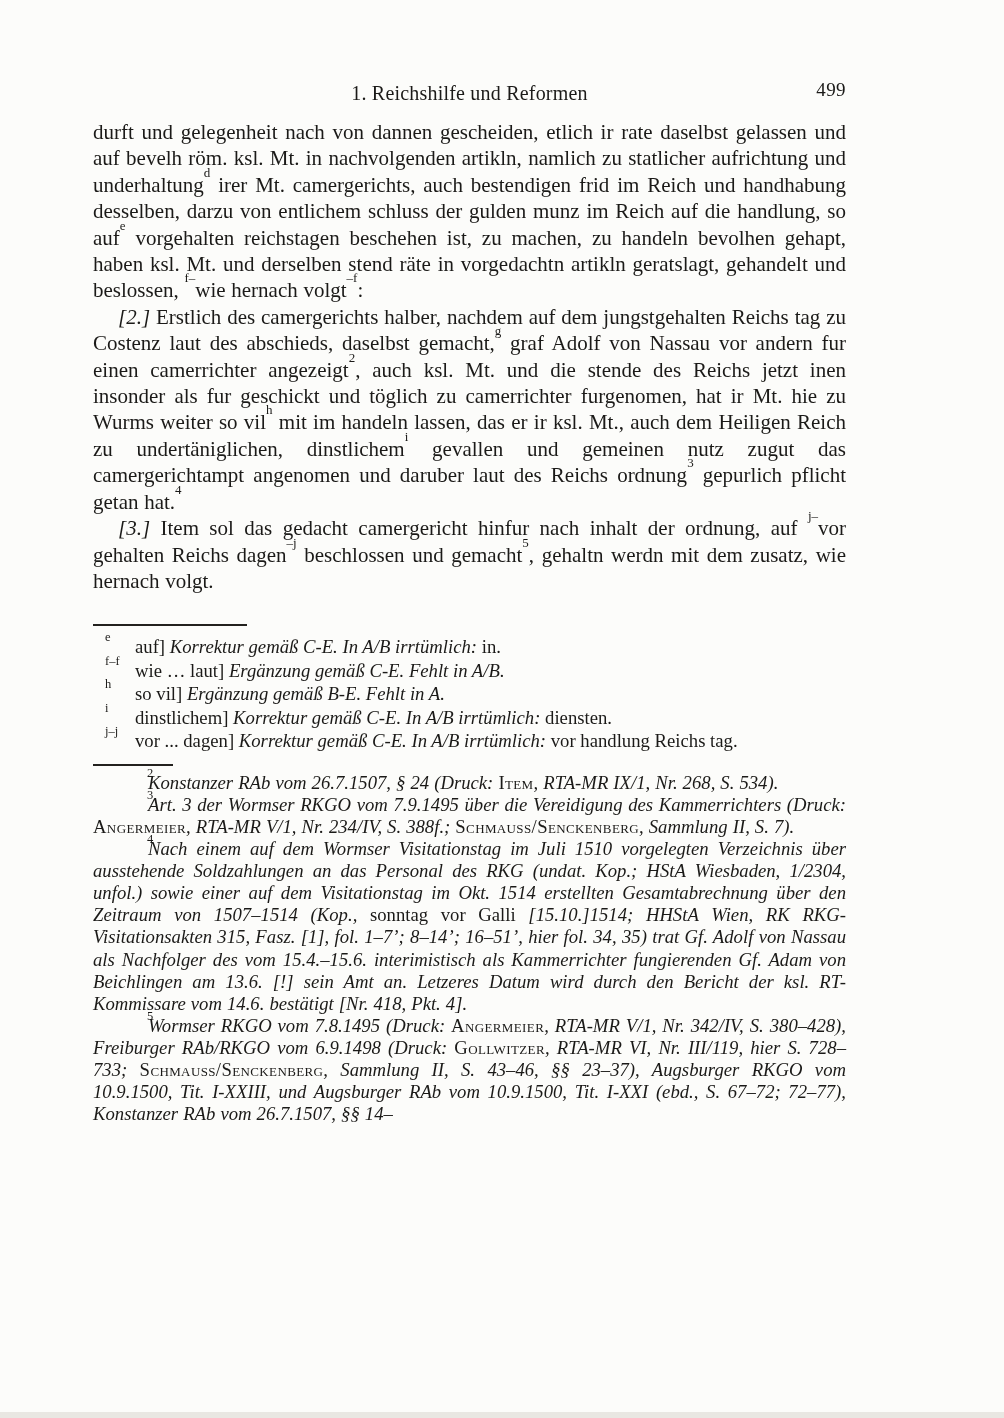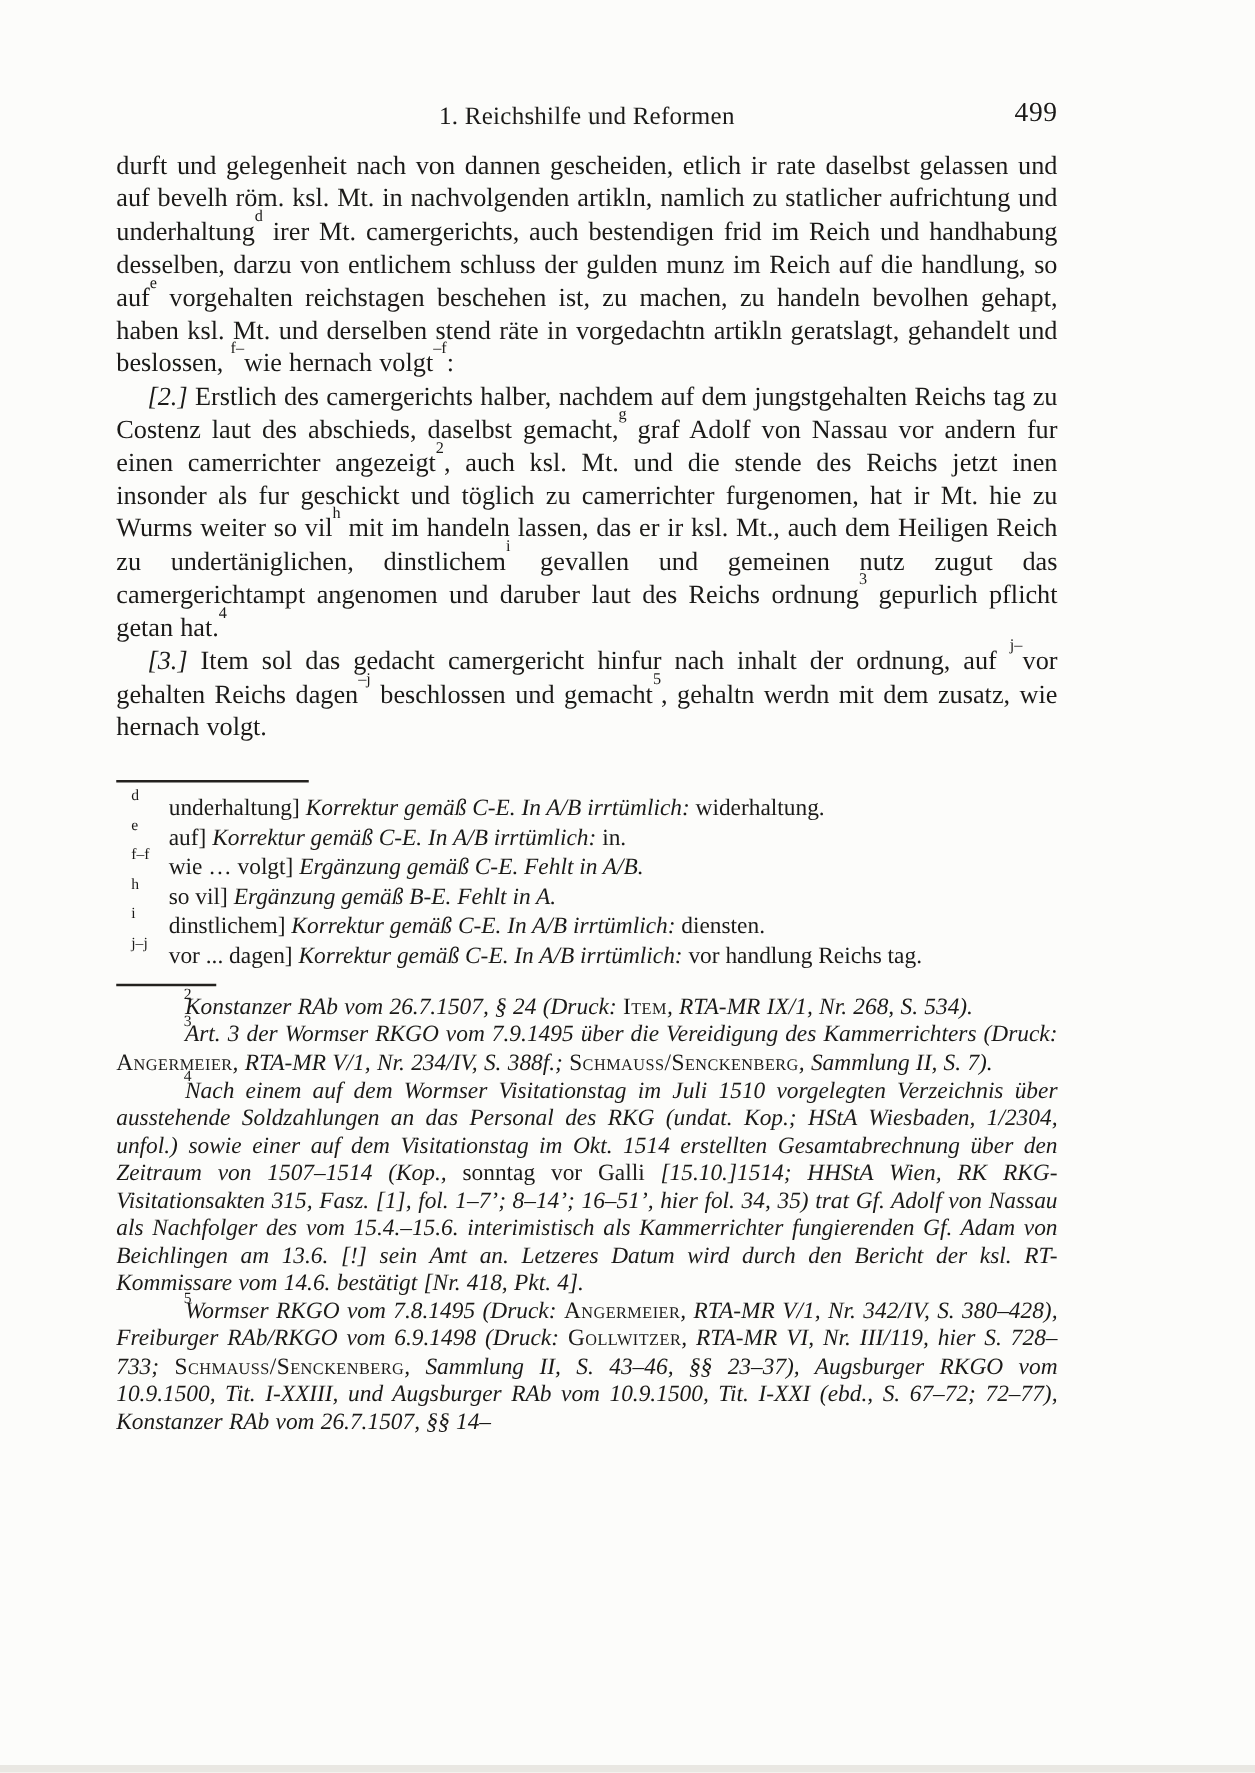--- a/index.html
+++ b/index.html
@@ -10,21 +10,21 @@
     color:#1b1a18;
     font-family:"Liberation Serif","DejaVu Serif",serif;
     overflow:hidden;
     box-sizing:border-box;
   }
   .content{position:absolute;left:93px;top:82px;width:753px;}
 
   
   .running-head{position:relative;height:24px;font-size:20px;line-height:22px;}
   .head-title{display:block;text-align:center;letter-spacing:.01em;}
-  .page-num{position:absolute;right:0;top:-3px;font-size:22px;letter-spacing:.02em;}
+  .page-num{position:absolute;right:0;top:-3px;font-size:19px;letter-spacing:.02em;}
 
   
   .body-text{margin-top:13px;}
   .body-par{
     margin:0;
     font-size:21px;
     line-height:26.4px;
     text-align:justify;
     word-spacing:.02em;
   }
@@ -76,23 +76,22 @@
 
     <div class="body-text">
       <p class="body-par"><span>durft und gelegenheit nach von dannen gescheiden, etlich ir rate daselbst gelassen und auf bevelh röm. ksl. Mt. in nachvolgenden artikln, namlich zu statlicher aufrichtung und underhaltung</span><sup class="seg">d</sup><span> irer Mt. camergerichts, auch bestendigen frid im Reich und handhabung desselben, darzu von entlichem schluss der gulden munz im Reich auf die handlung, so auf</span><sup class="seg">e</sup><span> vorgehalten reichstagen beschehen ist, zu machen, zu handeln bevolhen gehapt, haben ksl. Mt. und derselben stend räte in vorgedachtn artikln geratslagt, gehandelt und beslossen, </span><sup class="seg">f–</sup><span>wie hernach volgt</span><sup class="seg">–f</sup><span>:</span></p>
       <p class="body-par indent"><span class="it">[2.]</span><span> Erstlich des camergerichts halber, nachdem auf dem jungstgehalten Reichs tag zu Costenz laut des abschieds, daselbst gemacht,</span><sup class="seg">g</sup><span> graf Adolf von Nassau vor andern fur einen camerrichter angezeigt</span><sup class="seg">2</sup><span>, auch ksl. Mt. und die stende des Reichs jetzt inen insonder als fur geschickt und töglich zu camerrichter furgenomen, hat ir Mt. hie zu Wurms weiter so vil</span><sup class="seg">h</sup><span> mit im handeln lassen, das er ir ksl. Mt., auch dem Heiligen Reich zu undertäniglichen, dinstlichem</span><sup class="seg">i</sup><span> gevallen und gemeinen nutz zugut das camergerichtampt angenomen und daruber laut des Reichs ordnung</span><sup class="seg">3</sup><span> gepurlich pflicht getan hat.</span><sup class="seg">4</sup></p>
       <p class="body-par indent"><span class="it">[3.]</span><span> Item sol das gedacht camergericht hinfur nach inhalt der ordnung, auf </span><sup class="seg">j–</sup><span>vor gehalten Reichs dagen</span><sup class="seg">–j</sup><span> beschlossen und gemacht</span><sup class="seg">5</sup><span>, gehaltn werdn mit dem zusatz, wie hernach volgt.</span></p>
     </div>
 
     <hr class="rule rule-apparatus">
 
     <div class="apparatus">
-      <div class="app-entry"><sup class="app-label">d</sup><span><span>underhaltung] </span><span class="it">Korrektur gemäß C-E. In A/B irrtümlich:</span><span> widerhaltung.</span></span></div>
       <div class="app-entry"><sup class="app-label">e</sup><span><span>auf] </span><span class="it">Korrektur gemäß C-E. In A/B irrtümlich:</span><span> in.</span></span></div>
-      <div class="app-entry"><sup class="app-label">f–f</sup><span><span>wie … volgt] </span><span class="it">Ergänzung gemäß C-E. Fehlt in A/B.</span></span></div>
+      <div class="app-entry"><sup class="app-label">f–f</sup><span><span>wie … laut] </span><span class="it">Ergänzung gemäß C-E. Fehlt in A/B.</span></span></div>
       <div class="app-entry"><sup class="app-label">h</sup><span><span>so vil] </span><span class="it">Ergänzung gemäß B-E. Fehlt in A.</span></span></div>
       <div class="app-entry"><sup class="app-label">i</sup><span><span>dinstlichem] </span><span class="it">Korrektur gemäß C-E. In A/B irrtümlich:</span><span> diensten.</span></span></div>
       <div class="app-entry"><sup class="app-label">j–j</sup><span><span>vor ... dagen] </span><span class="it">Korrektur gemäß C-E. In A/B irrtümlich:</span><span> vor handlung Reichs tag.</span></span></div>
     </div>
 
     <hr class="rule rule-footnotes">
 
     <div class="footnotes">
       <p class="fn"><sup class="fn-label">2</sup><span><span class="it">Konstanzer RAb vom 26.7.1507, § 24 (Druck: </span><span class="sc">Item</span><span class="it">, RTA-MR IX/1, Nr. 268, S. 534).</span></span></p>
       <p class="fn"><sup class="fn-label">3</sup><span><span class="it">Art. 3 der Wormser RKGO vom 7.9.1495 über die Vereidigung des Kammerrichters (Druck: </span><span class="sc">Angermeier</span><span class="it">, RTA-MR V/1, Nr. 234/IV, S. 388f.; </span><span class="sc">Schmauss/Senckenberg</span><span class="it">, Sammlung II, S. 7).</span></span></p>

